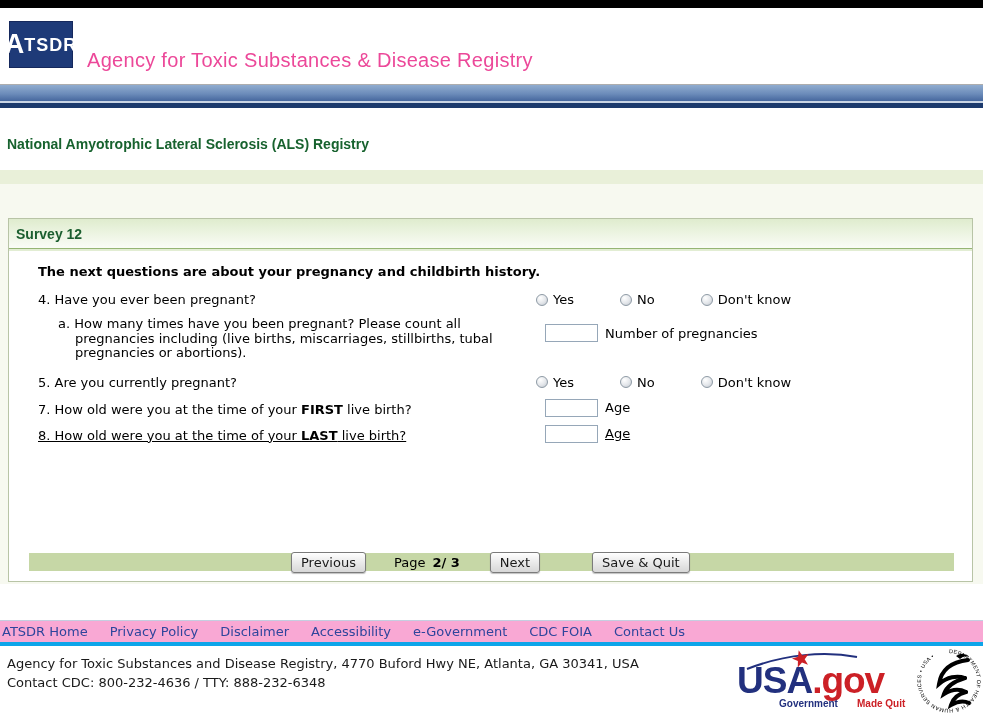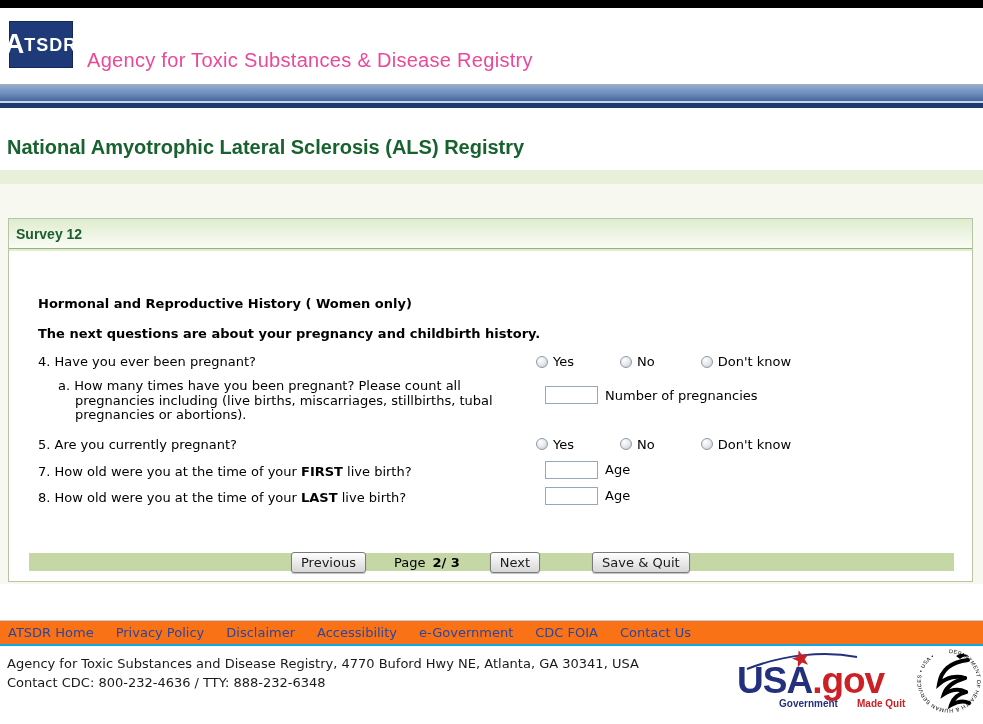--- a/index.html
+++ b/index.html
@@ -21,21 +21,21 @@
                   font-size:20px; color:#ec4899; letter-spacing:0.3px; }
 
   
   .blue-bar { position:absolute; top:84px; left:0; width:100%; height:24px; border-top:1px solid #adadad; box-sizing:border-box; }
   .blue-grad  { height:16px; background:linear-gradient(to bottom,#90accf,#6c8cba 55%,#46679e); }
   .blue-light { height:2px;  background:#c9d5e5; }
   .blue-dark  { height:5px;  background:#1c3a6d; }
 
   
   .page-title { position:absolute; left:7px; top:136px; margin:0;
-                font-family:"Liberation Sans",sans-serif; font-size:20px; font-weight:bold; color:#17622e; }
+                font-family:"Liberation Sans",sans-serif; font-size:14px; font-weight:bold; color:#17622e; }
   .green-band { position:absolute; top:170px; left:0; width:100%; height:14px; background:#e9f0d9; }
   .content-bg { position:absolute; top:184px; left:0; width:100%; height:400px; background:#f7f9f0; }
 
   
   .survey-box { position:absolute; left:8px; top:218px; width:965px; height:364px;
                 background:#ffffff; border:1px solid #b8c4a6; box-sizing:border-box; }
   .survey-header { height:30px; box-sizing:border-box; padding:7px 0 0 7px;
                    background:linear-gradient(to bottom,#dfecce,#fafcf6);
                    border-bottom:1px solid #96b574; box-shadow:0 2px 0 #e2edd3;
                    font-family:"Liberation Sans",sans-serif; font-size:14px; font-weight:bold; color:#1b5e2f; }
@@ -44,21 +44,21 @@
   .intro { margin:15px 0 0 0; font-weight:bold; }
 
   .q-row { display:flex; align-items:flex-end; margin-top:13px; }
   .q-left { width:483px; flex-shrink:0; }
   .q-right { display:flex; align-items:center;padding-left:24px; }
   .row-q4a { align-items:flex-start; margin-top:10px; }
   .row-q4a .q-right { margin-top:7px; }
   .row-q5 { margin-top:14px; }
   .row-q6 { margin-top:11px; }
   .row-q7 { margin-top:9px; }
-  .row-q8 { margin-top:8px; }
+  .row-q8 { margin-top:8px;text-decoration:underline; }
   .sub-q { margin-left:20px; width:450px; padding-left:17px; text-indent:-17px; line-height:14.5px; }
 
   .radio-group { padding-left:15px; }
   .radio-item { display:flex; align-items:center; margin-right:46px; cursor:pointer; }
   .radio { width:12px; height:12px; border-radius:50%; box-sizing:border-box;
            border:1px solid #8e9aa5; margin-right:5px;
            background:radial-gradient(circle at 35% 30%,#ffffff,#e3e6ea 55%,#bcc3cb); }
   .txt { width:53px; height:18px; box-sizing:border-box; border:1px solid #96a7b8;
          background:#fff; font-size:12px; padding:0 2px; }
   .input-label { margin-left:7px; }
@@ -70,22 +70,22 @@
          background:linear-gradient(to bottom,#ffffff,#ececec 45%,#d7d7d7);
          border:1px solid #7b7b7b; border-radius:3px; padding:1px 9px; height:21px;
          box-shadow:0 1px 1px rgba(0,0,0,.25); cursor:pointer; }
   .page-label { margin-left:28px; }
   .page-label b { margin-left:7px; }
   .btn-next { margin-left:30px; }
   .btn-save { margin-left:52px; }
 
   
   .footer-links { position:absolute; top:620px; left:0; width:100%; height:26px; box-sizing:border-box;
-                  background:#f97316; border-top:1px solid #c5cee0; border-bottom:2px solid #0ea5e9;
-                  display:flex; align-items:center; padding-left:8px; gap:22px; }
+                  background:#f9a8d4; border-top:1px solid #c5cee0; border-bottom:4px solid #0ea5e9;
+                  display:flex; align-items:center; padding-left:2px; gap:22px; }
   .footer-links a { color:#2e459c; font-size:13px; text-decoration:none; cursor:pointer; }
   .site-footer { position:absolute; top:646px; left:0; width:100%; height:78px; background:#fff;
                  font-size:13px; color:#1a1a1a; }
   .addr { position:absolute; left:7px; top:10px; }
   .contact { position:absolute; left:7px; top:29px; }
 
   .usagov { position:absolute; left:737px; top:6px; width:180px; height:62px;
             font-family:"Liberation Sans",sans-serif; }
   .usagov-svg { position:absolute; top:-2px; left:8px; }
   .usagov-text { position:absolute; top:8px; left:0; font-weight:bold; font-size:37px;
@@ -118,21 +118,20 @@
   </div>
 
   <h1 class="page-title">National Amyotrophic Lateral Sclerosis (ALS) Registry</h1>
   <div class="green-band"></div>
   <div class="content-bg"></div>
 
   <section class="survey-box">
     <div class="survey-header">Survey 12</div>
 
     <div class="survey-body">
-      <h2 class="section-heading">Hormonal and Reproductive History ( Women only)</h2>
       <p class="intro">The next questions are about your pregnancy and childbirth history.</p>
 
       <div class="q-row">
         <div class="q-left">4. Have you ever been pregnant?</div>
         <div class="q-right radio-group">
           <label class="radio-item">
             <span class="radio"></span>
             <span>Yes</span>
           </label>
           <label class="radio-item">

